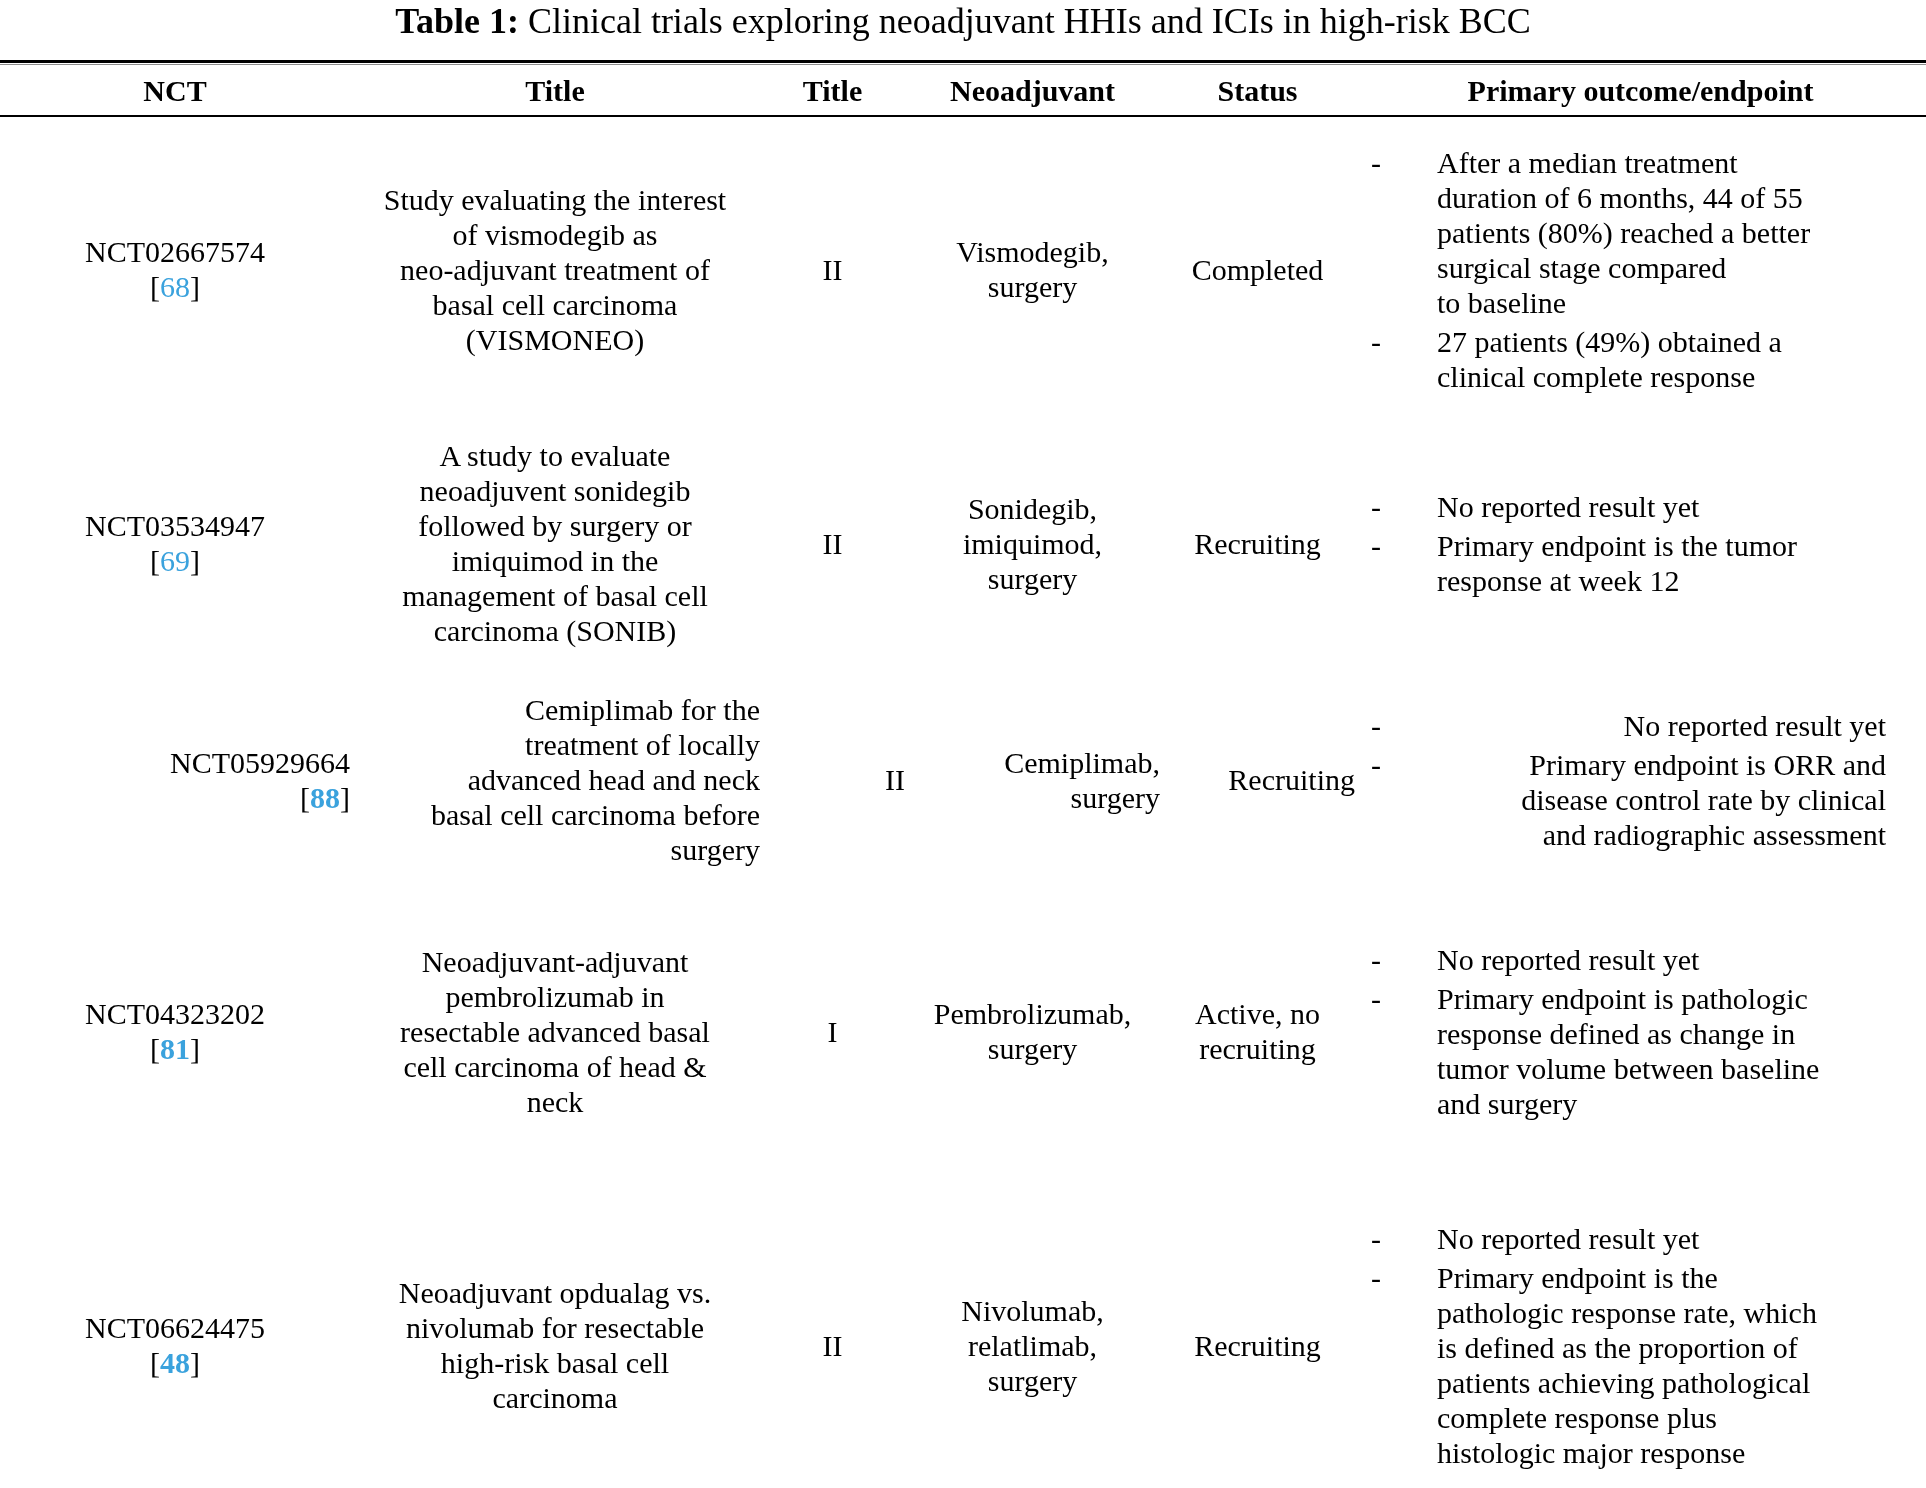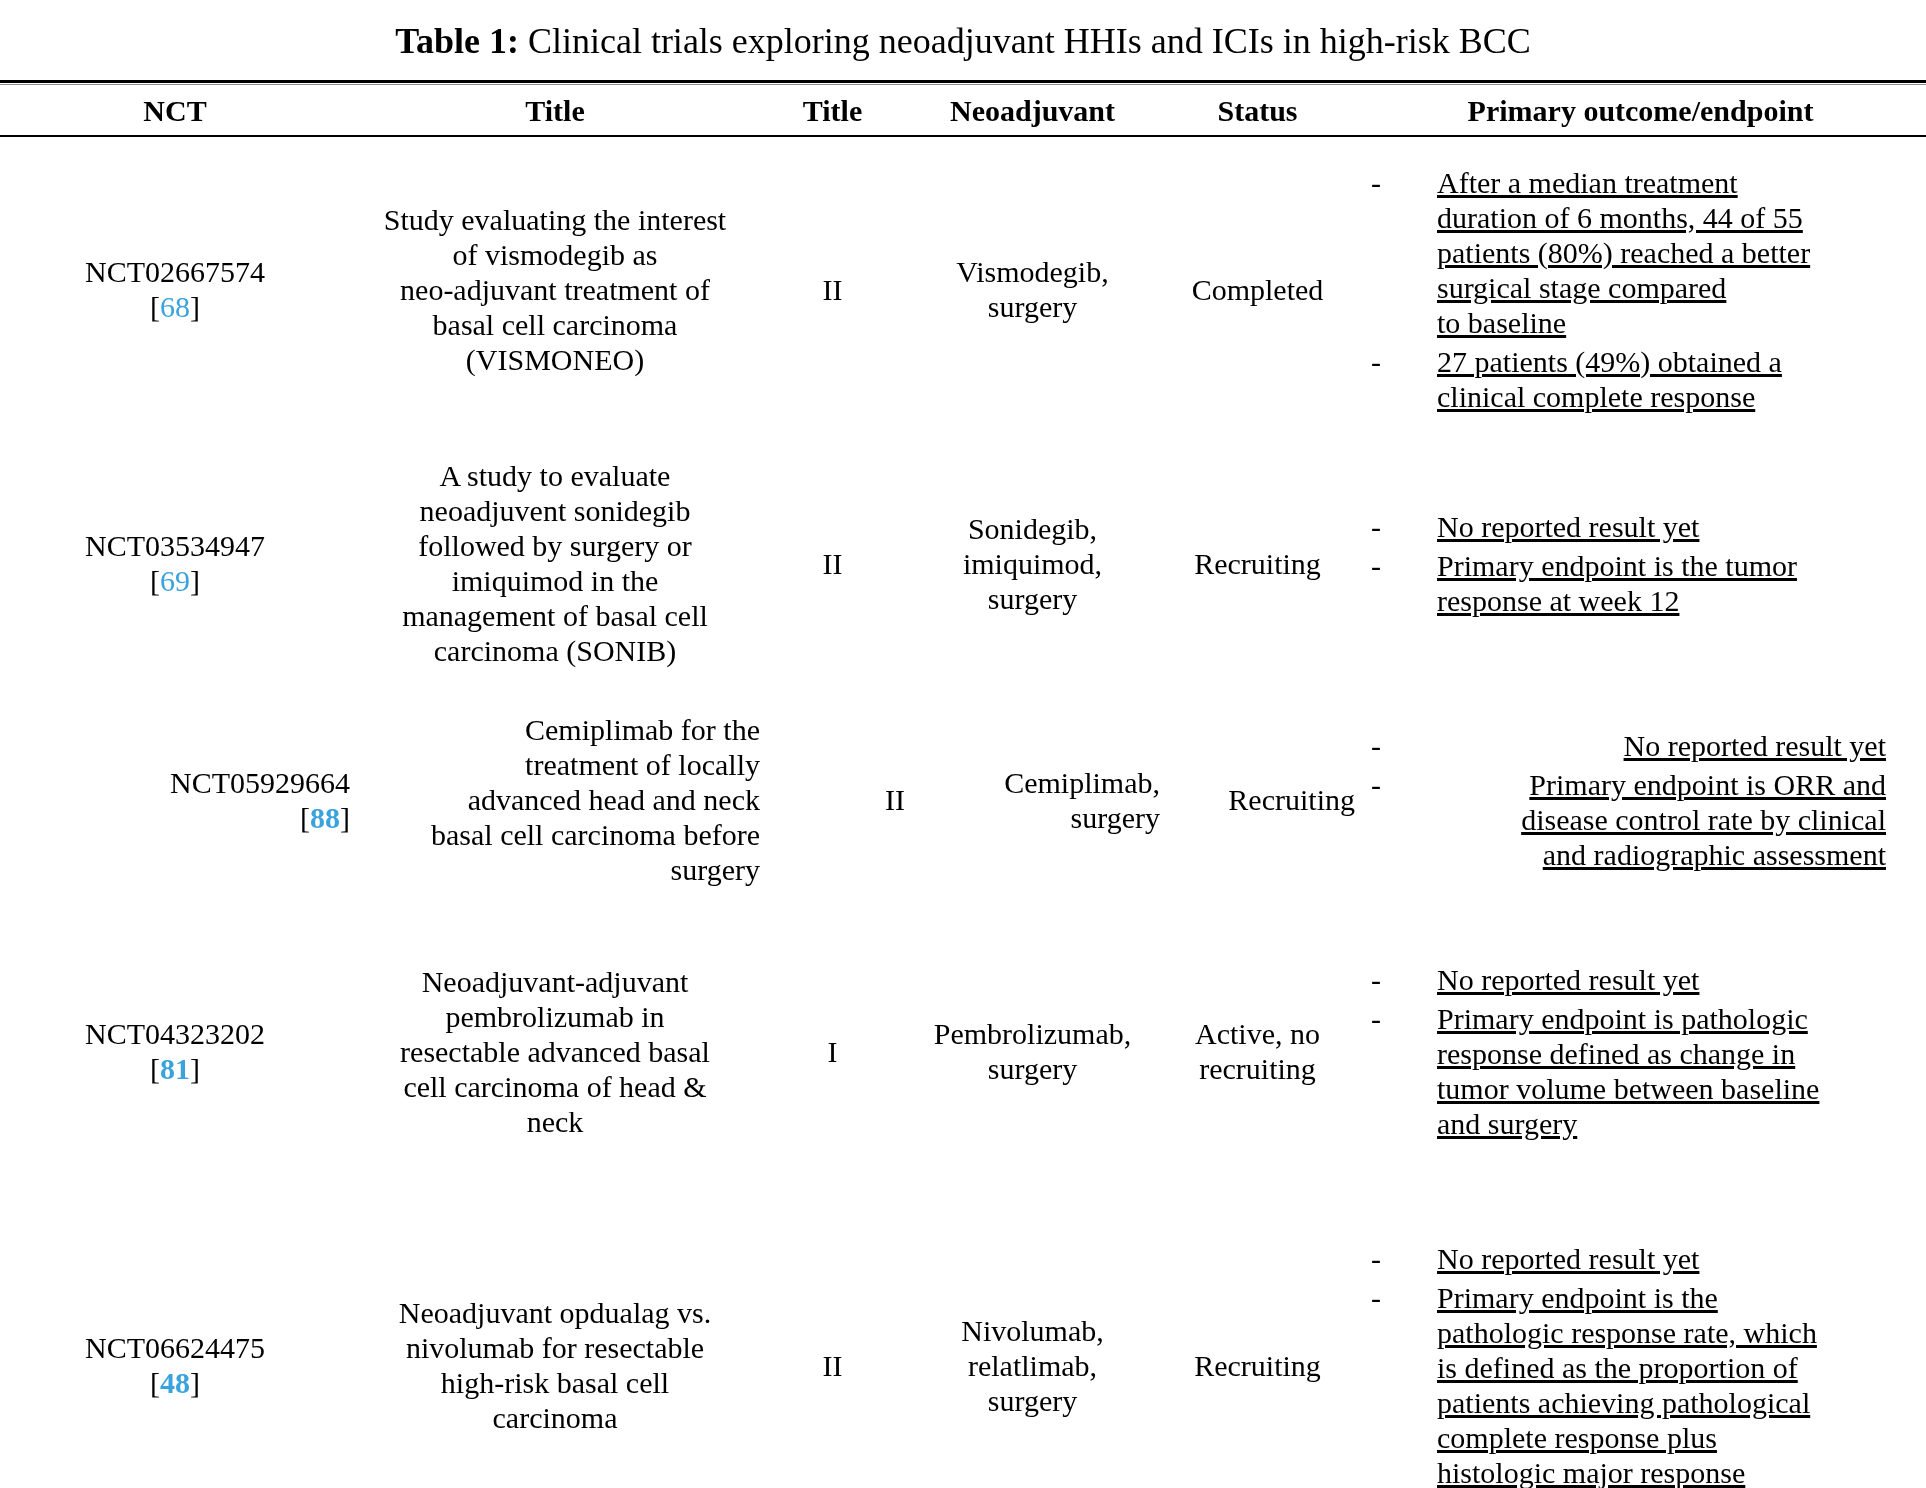--- a/index.html
+++ b/index.html
@@ -5,21 +5,21 @@
   :root { --ref-blue:#3aa2dd; --ink:#000; --paper:#fff; }
   html,body { margin:0; padding:0; background:var(--paper); }
   body {
     width:1926px; height:1488px; overflow:hidden;
     color:var(--ink);
     font-family:"Liberation Serif","DejaVu Serif",serif;
   }
   .caption {
     text-align:center;
     font-size:36px; line-height:42px;
-    padding:20px 0 18px 0;
+    padding:0 0 18px 0;
   }
   .cap-label { font-weight:bold; }
   .rule-black { height:3px; background:#000; }
   .rule-gray  { height:1px; background:#8d8d8d; }
   .gap1 { height:1px; }
   table { border-collapse:collapse; table-layout:fixed; width:1926px; margin-top:2px; }
   col.c-nct{width:350px;} col.c-title{width:410px;} col.c-phase{width:145px;}
   col.c-interv{width:255px;} col.c-status{width:195px;} col.c-outcome{width:571px;}
   thead th {
     font-weight:bold; font-size:30px; height:48px;
@@ -33,21 +33,21 @@
   tr.r1 td{height:280px;} tr.r2 td{height:220px;} tr.r3 td{height:205px;text-align:right;}
   tr.r4 td{height:250px;} tr.r5 td{height:330px;}
   .pre { white-space:pre-line; }
   .nct-id { }
   .ref-line { }
   .refnum { color:var(--ref-blue); }
   .refnum.bold { font-weight:bold; }
   td.outcome-cell { text-align:left; padding:12px 40px 12px 10px; }
   .oitem { position:relative; padding-left:72px; margin:4px 0; }
   .dash { position:absolute; left:6px; top:0; }
-  .otext { display:block; white-space:pre-line;text-decoration:underline; }
+  .otext { display:block; white-space:pre-line; }
 </style>
 </head>
 <body>
 
 <div class="caption">
   <span class="cap-label">Table 1:</span><span> Clinical trials exploring neoadjuvant HHIs and ICIs in high-risk BCC</span>
 </div>
 
 <div class="rule-black"></div>
 <div class="gap1"></div>

